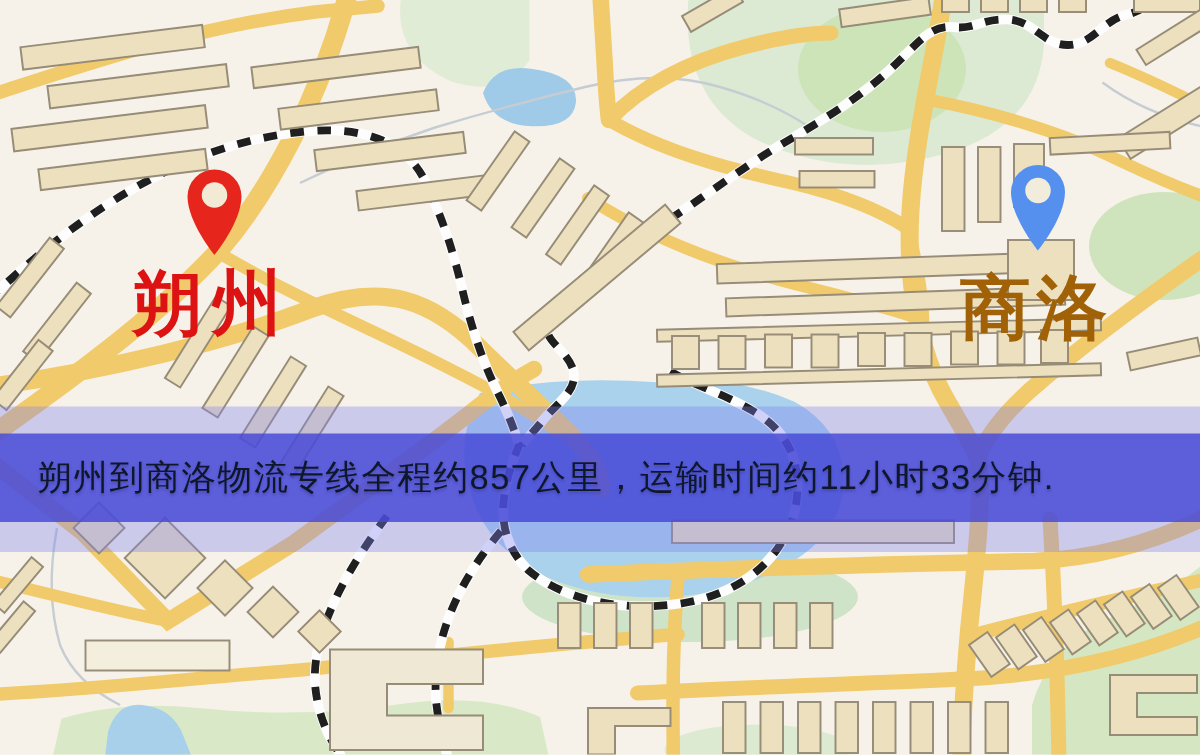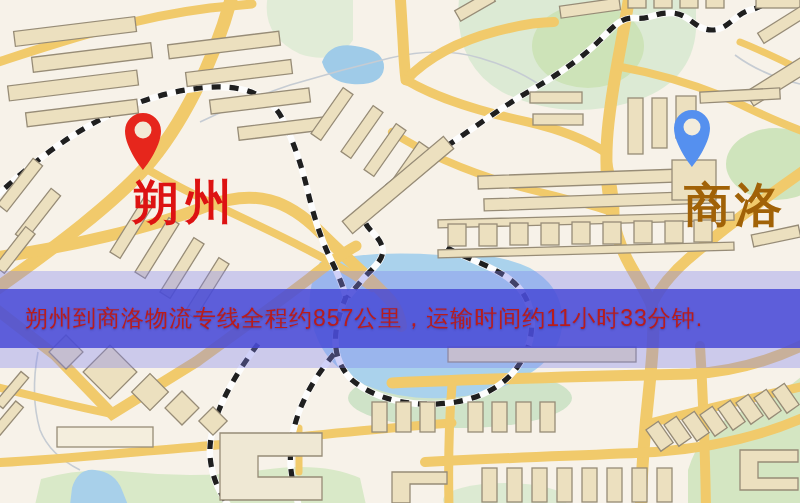--- a/index.html
+++ b/index.html
@@ -4,28 +4,28 @@
 <style>
   html,body{margin:0;padding:0;}
   #stage{position:relative;width:800px;height:503px;overflow:hidden;
          font-family:"Liberation Sans","DejaVu Sans",sans-serif;background:#f7f2e9;}
   #map-svg{position:absolute;left:0;top:0;width:800px;height:503px;}
   
   #banner-halo{position:absolute;left:0;top:271px;width:800px;height:97px;
       background:rgba(128,130,238,0.36);pointer-events:none;}
   #banner-core{position:absolute;left:0;top:289px;width:800px;height:59px;
       background:rgba(70,72,214,0.83);display:flex;align-items:center;}
-  #banner-text{color:#b91c1c;font-size:23px;letter-spacing:1px;padding-left:25px;
+  #banner-text{color:#0f172a;font-size:23px;letter-spacing:1px;padding-left:25px;
       white-space:nowrap;text-shadow:0 1px 2px rgba(40,40,120,.4);}
   
   .pin{position:absolute;width:48px;height:64px;}
   #origin-pin{left:119px;top:107px;}
   #dest-pin{left:668px;top:104px;}
   .city-label{position:absolute;font-weight:700;font-size:47px;line-height:1;
-      letter-spacing:6px;white-space:nowrap;margin-left:44px;}
+      letter-spacing:6px;white-space:nowrap;}
   #origin-label{left:88px;top:178px;color:#dd1212;}
   #dest-label{left:640px;top:181px;color:#a16207;letter-spacing:4px;}
 </style>
 </head>
 <body>
 
 <div id="stage">
 
   <svg id="map-svg" viewBox="0 0 800 503" xmlns="http://www.w3.org/2000/svg">
 

